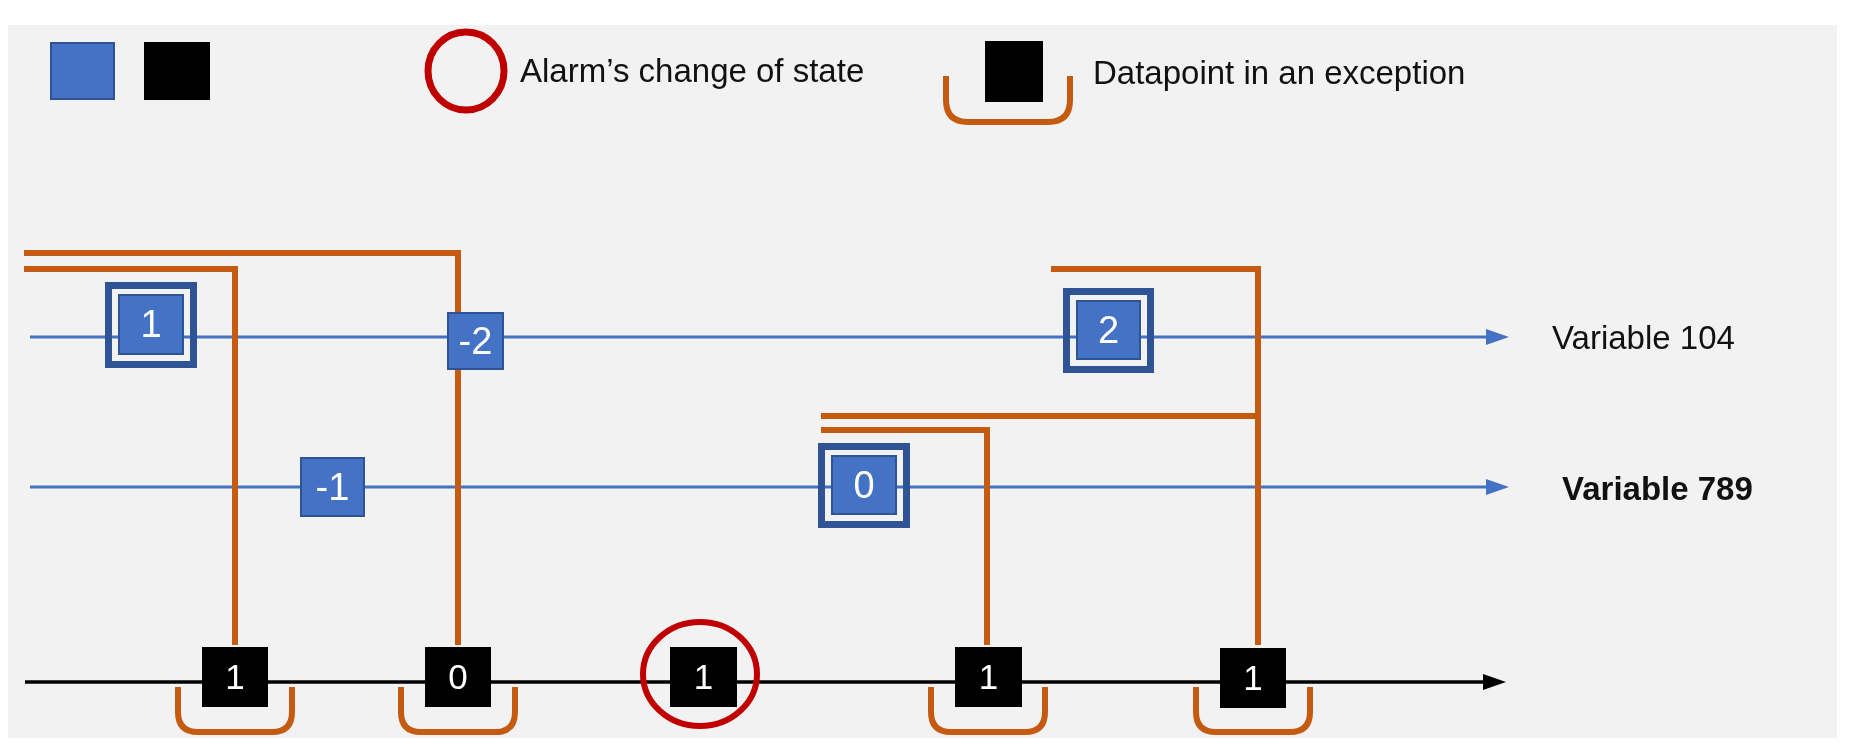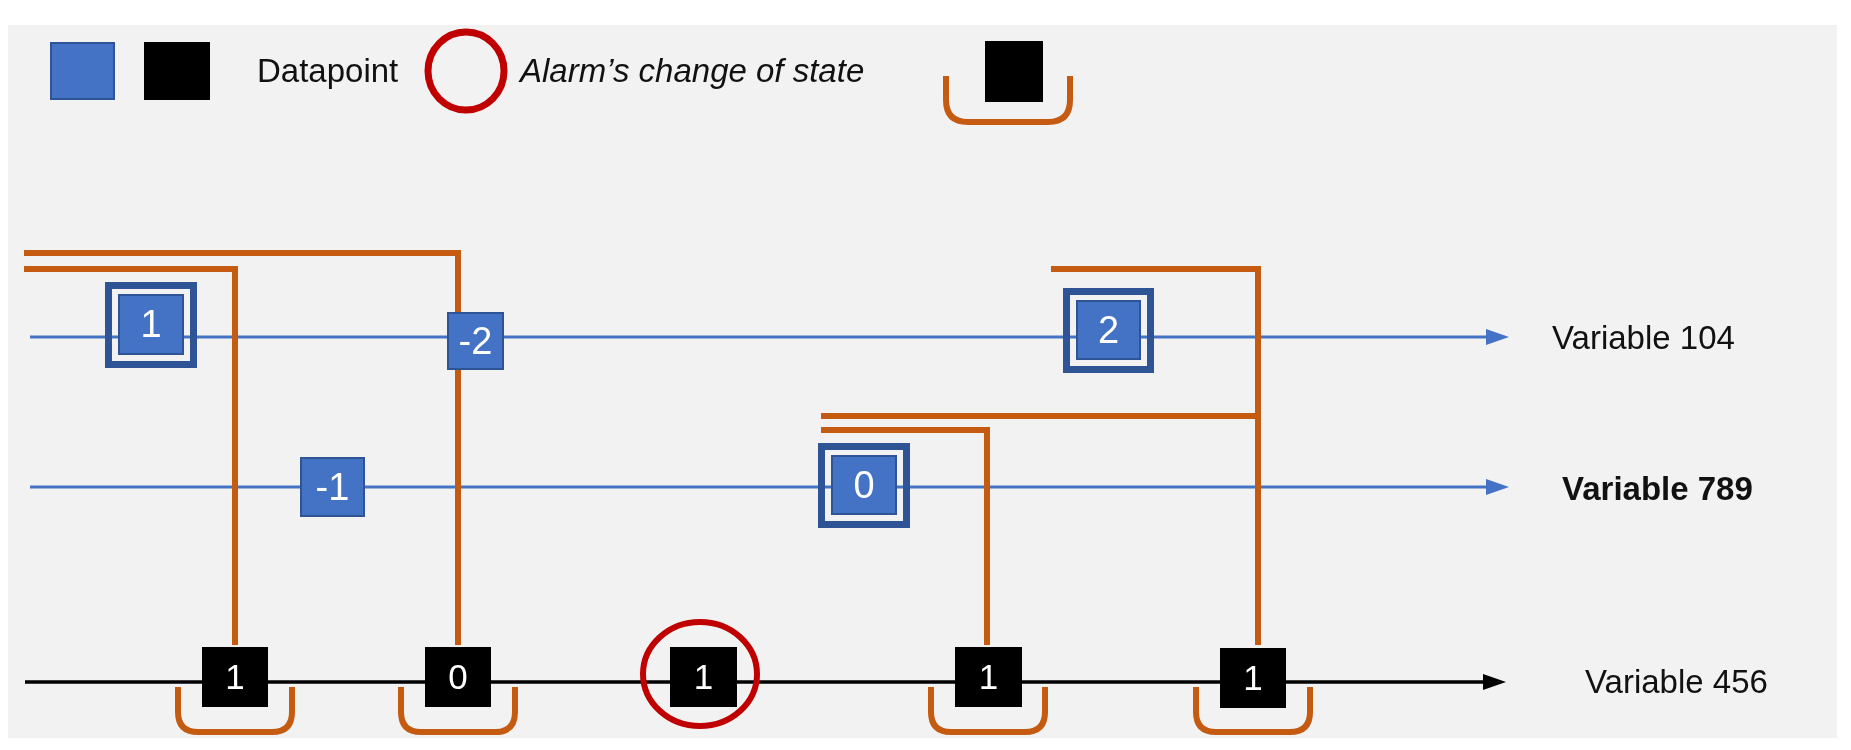--- a/index.html
+++ b/index.html
@@ -63,23 +63,23 @@
     <path d="M1196,687 L1196,712 Q1196,732 1216,732 L1290,732 Q1310,732 1310,712 L1310,687" fill="none" stroke="#C55A11" stroke-width="6"></path>
 
     <ellipse cx="700" cy="674" rx="57" ry="52" fill="none" stroke="#C00000" stroke-width="6"></ellipse>
 
     <ellipse cx="466" cy="71" rx="38" ry="39" fill="none" stroke="#C00000" stroke-width="7"></ellipse>
     <path d="M946,76 L946,100 Q946,122 968,122 L1048,122 Q1070,122 1070,100 L1070,76" fill="none" stroke="#C55A11" stroke-width="6"></path>
   </svg>
 
   <div class="swatch blue" style="left:50px; top:42px; width:65px; height:58px;"></div>
   <div class="swatch black" style="left:144px; top:42px; width:66px; height:58px;"></div>
-  <div class="txt vcenter" style="left:257px; top:51px; height:40px;">Datapoint</div>
-  <div class="txt vcenter" style="left:520px; top:51px; height:40px;font-style:italic;">Alarm’s change of state</div>
+  <div class="txt vcenter" style="left:520px; top:51px; height:40px;">Alarm’s change of state</div>
   <div class="swatch black" style="left:985px; top:41px; width:58px; height:61px;"></div>
+  <div class="txt vcenter" style="left:1093px; top:53px; height:40px;">Datapoint in an exception</div>
 
   <div class="dbox" style="left:105px; top:282px; width:92px; height:86px;">
     <div class="inner">1</div>
   </div>
   <div class="pbox" style="left:447px; top:312px; width:57px; height:58px;">-2</div>
   <div class="dbox" style="left:1063px; top:288px; width:91px; height:85px;">
     <div class="inner">2</div>
   </div>
 
   <div class="pbox" style="left:300px; top:457px; width:65px; height:60px;">-1</div>
@@ -88,14 +88,13 @@
   </div>
 
   <div class="bbox" style="left:202px; top:647px; width:66px; height:60px;">1</div>
   <div class="bbox" style="left:425px; top:647px; width:66px; height:60px;">0</div>
   <div class="bbox" style="left:670px; top:647px; width:67px; height:60px;">1</div>
   <div class="bbox" style="left:955px; top:647px; width:67px; height:60px;">1</div>
   <div class="bbox" style="left:1220px; top:648px; width:66px; height:60px;">1</div>
 
   <div class="txt vcenter" style="left:1552px; top:318px; height:40px;">Variable 104</div>
   <div class="txt vcenter" style="left:1562px; top:469px; height:40px;font-weight:bold;">Variable 789</div>
-  <div class="txt vcenter" style="left:1585px; top:662px; height:40px;">Variable 456</div>
 </div>
 
 </body></html>

